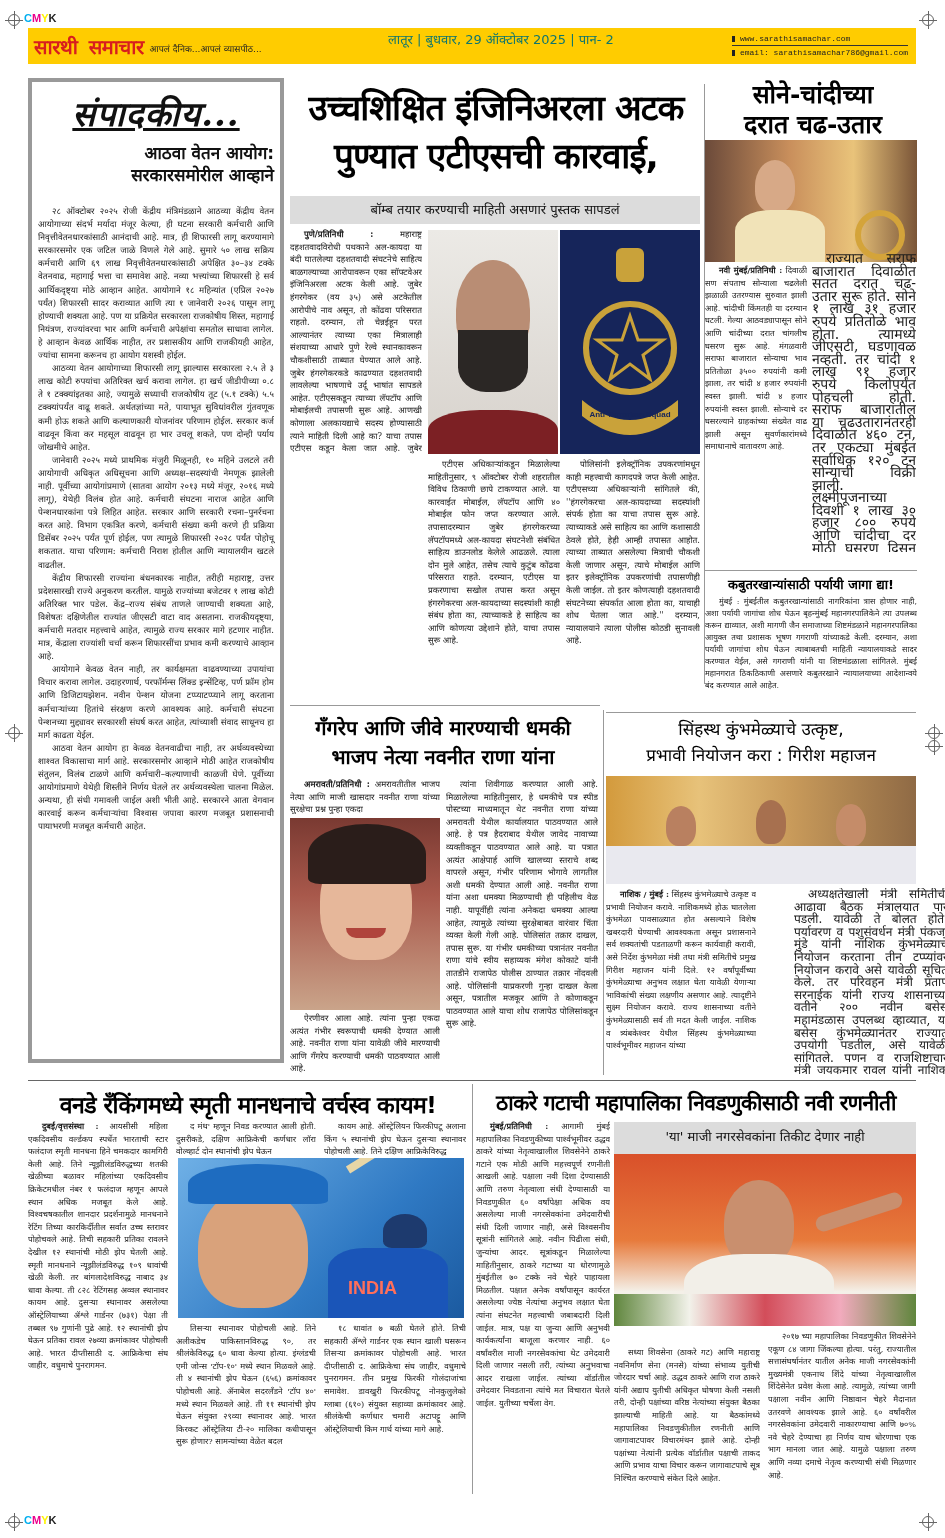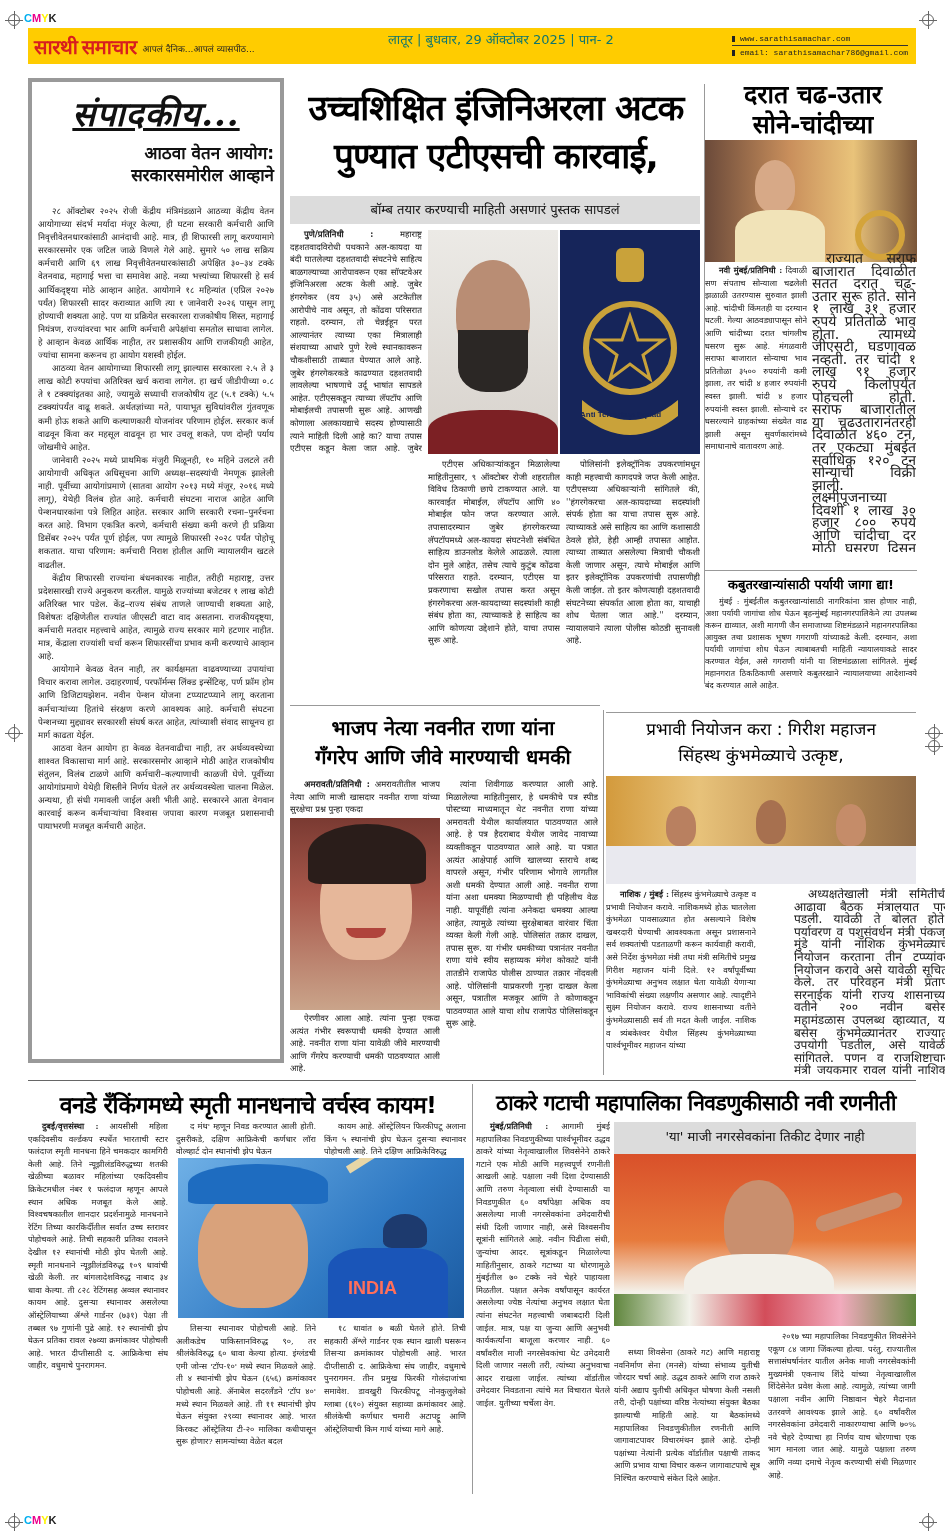--- a/index.html
+++ b/index.html
@@ -4,21 +4,21 @@
 <style>
 *{box-sizing:border-box;margin:0;padding:0}
 body{width:945px;height:1538px;background:#fff;font-family:"DejaVu Serif",serif;color:#111;position:relative;overflow:hidden}
 .abs{position:absolute}
 .reg{position:absolute;width:12px;height:12px;border:1px solid #666;border-radius:50%}
 .reg:before{content:"";position:absolute;left:5px;top:-4px;width:1px;height:18px;background:#666}
 .reg:after{content:"";position:absolute;top:5px;left:-4px;height:1px;width:18px;background:#666}
 .cmyk{font-family:"Liberation Sans",sans-serif;font-size:11px;font-weight:bold;letter-spacing:0}
 .cmyk .c{color:#00aeef}.cmyk .m{color:#ec008c}.cmyk .y{color:#fff200}.cmyk .k{color:#222}
 .masthead{left:28px;top:28px;width:888px;height:36px;background:#ffcc00;display:flex;align-items:center;padding:0 6px}
-.brand{font-family:Liberation Serif, serif;font-weight:bold;color:#d81e1e;font-size:20px;letter-spacing:-.5px}
+.brand{font-family:Liberation Mono, monospace;font-weight:bold;color:#d81e1e;font-size:20px;letter-spacing:-.5px}
 .tagline{font-family:"DejaVu Sans",sans-serif;font-size:9px;color:#222;margin-left:6px;margin-top:4px}
 .dateline{font-family:"DejaVu Sans",sans-serif;font-size:13px;color:#0f766e;position:absolute;left:360px;top:2px}
 .contact{position:absolute;right:8px;top:4px;font-family:Liberation Mono, monospace;font-size:8px;color:#222;line-height:13px}
 .contact div:first-child{border-bottom:1px solid #333}
 .contact span.b{display:inline-block;width:3px;height:6px;background:#222;margin-right:5px;vertical-align:middle}
 .editorial{left:28px;top:78px;width:256px;height:985px;border:4px solid #999;padding:4px 6px;background:#fff}
 .ed-logo{font-family:"DejaVu Serif",serif;font-style:italic;font-size:34px;font-weight:bold;text-align:center;text-decoration:underline;letter-spacing:1px;margin-top:4px}
 .ed-title{font-family:"DejaVu Sans",sans-serif;font-size:17px;text-align:right;line-height:22px;font-weight:bold;margin-top:6px}
 .body{font-size:8.4px;line-height:12.6px;text-align:justify;color:#1a1a1a}
 .body p{text-indent:14px}
@@ -83,33 +83,33 @@
   <div class="abs" style="left:30px;top:100px;width:70px;height:62px;background:#2b2725;border-radius:0 0 40% 40%"></div>
   <div class="abs" style="left:0;top:180px;width:130px;height:50px;background:#7c2024;border-radius:40% 40% 0 0"></div>
 </div>
 <div class="img" style="left:560px;top:230px;width:140px;height:224px;background:#16255a">
   <svg width="140" height="224">
     <circle cx="70" cy="118" r="44" fill="none" stroke="#c9a23a" stroke-width="6"></circle>
     <polygon points="70,86 78,110 103,110 83,125 90,149 70,134 50,149 57,125 37,110 62,110" fill="none" stroke="#c9a23a" stroke-width="3"></polygon>
     <rect x="56" y="18" width="28" height="34" rx="6" fill="#c9a23a"></rect>
     <path d="M22 170 Q70 210 118 170 L118 186 Q70 224 22 186 Z" fill="#c9a23a"></path>
   </svg>
-  <div class="abs" style="left:20px;top:180px;width:100px;font-family:'Liberation Sans',sans-serif;font-size:8px;color:#16255a;font-weight:bold">Anti Terrorism Squad</div>
+  <div class="abs" style="left:20px;top:180px;width:100px;text-align:center;font-family:'Liberation Sans',sans-serif;font-size:8px;color:#16255a;font-weight:bold">Anti Terrorism Squad</div>
 </div>
 <div class="abs body" style="left:428px;top:458px;width:132px;height:240px;overflow:hidden">
     <p>एटीएस अधिकाऱ्यांकडून मिळालेल्या माहितीनुसार, ९ ऑक्टोबर रोजी शहरातील विविध ठिकाणी छापे टाकण्यात आले. या कारवाईत मोबाईल, लॅपटॉप आणि ४० मोबाईल फोन जप्त करण्यात आले. तपासादरम्यान जुबेर हंगरगेकरच्या लॅपटॉपमध्ये अल-कायदा संघटनेशी संबंधित साहित्य डाउनलोड केलेले आढळले. त्याला दोन मुले आहेत, तसेच त्याचे कुटुंब कोंढवा परिसरात राहते. दरम्यान, एटीएस या प्रकरणाचा सखोल तपास करत असून हंगरगेकरचा अल-कायदाच्या सदस्यांशी काही संबंध होता का, त्याच्याकडे हे साहित्य का आणि कोणत्या उद्देशाने होते, याचा तपास सुरू आहे.</p>
   </div>
 <div class="abs body" style="left:566px;top:458px;width:134px;height:240px;overflow:hidden">
     <p>पोलिसांनी इलेक्ट्रॉनिक उपकरणांमधून काही महत्त्वाची कागदपत्रे जप्त केली आहेत. एटीएसच्या अधिकाऱ्यांनी सांगितले की, ''हंगरगेकरचा अल-कायदाच्या सदस्यांशी संपर्क होता का याचा तपास सुरू आहे. त्याच्याकडे असे साहित्य का आणि कशासाठी ठेवले होते, हेही आम्ही तपासत आहोत. त्याच्या ताब्यात असलेल्या मित्राची चौकशी केली जाणार असून, त्याचे मोबाईल आणि इतर इलेक्ट्रॉनिक उपकरणांची तपासणीही केली जाईल. तो इतर कोणत्याही दहशतवादी संघटनेच्या संपर्कात आला होता का, याचाही शोध घेतला जात आहे.'' दरम्यान, न्यायालयाने त्याला पोलीस कोठडी सुनावली आहे.</p>
   </div>
 
 <div class="vrule" style="left:704px;top:84px;height:600px"></div>
 <div class="abs hl-big" style="left:708px;top:80px;width:210px;font-size:25px;line-height:30px;font-weight:900">
+  <div>सोने-चांदीच्या</div>
   <div>दरात चढ-उतार</div>
-  <div>सोने-चांदीच्या</div>
 </div>
 <div class="img" style="left:705px;top:140px;width:212px;height:122px;background:linear-gradient(90deg,#6b4a3a,#c98f5c 40%,#e9c37a 70%,#7a5538)">
   <div class="photo-sil" style="left:50px;top:20px;width:40px;height:52px;background:#d7a987"></div>
   <div class="abs" style="left:30px;top:70px;width:90px;height:52px;background:#f1e3b8;border-radius:40% 40% 0 0"></div>
   <div class="abs" style="left:150px;top:70px;width:50px;height:50px;border-radius:50%;border:6px solid #d4a43a"></div>
 </div>
 <div class="abs body" style="left:705px;top:264px;width:102px;height:300px;overflow:hidden;font-size:8.2px">
     <p><b>नवी मुंबई/प्रतिनिधी :</b> <span>दिवाळी सण संपताच सोन्याला चढलेली झळाळी उतरण्यास सुरुवात झाली आहे. चांदीची किंमतही या दरम्यान घटली. गेल्या आठवड्यापासून सोने आणि चांदीच्या दरात चांगलीच घसरण सुरू आहे. मंगळवारी सराफा बाजारात सोन्याचा भाव प्रतितोळा ३५०० रुपयांनी कमी झाला, तर चांदी ४ हजार रुपयांनी स्वस्त झाली. चांदी ४ हजार रुपयांनी स्वस्त झाली. सोन्याचे दर घसरल्याने ग्राहकांच्या संख्येत वाढ झाली असून सुवर्णकारांमध्ये समाधानाचे वातावरण आहे.</span></p>
   </div>
 <div class="abs body" style="left:812px;top:252px;width:104px;height:300px;overflow:hidden;font-size:14px">
@@ -117,43 +117,43 @@
   </div>
 
 <div class="hrule" style="left:705px;top:570px;width:212px"></div>
 <div class="abs hl-big" style="left:705px;top:575px;width:212px;font-size:13px;font-weight:bold">कबुतरखान्यांसाठी पर्यायी जागा द्या!</div>
 <div class="abs body" style="left:705px;top:596px;width:212px;height:100px;overflow:hidden;font-size:8px;line-height:12px">
     <p>मुंबई : मुंबईतील कबुतरखान्यांसाठी नागरिकांना त्रास होणार नाही, अशा पर्यायी जागांचा शोध घेऊन बृहन्मुंबई महानगरपालिकेने त्या उपलब्ध करून द्याव्यात, अशी मागणी जैन समाजाच्या शिष्टमंडळाने महानगरपालिका आयुक्त तथा प्रशासक भूषण गगराणी यांच्याकडे केली. दरम्यान, अशा पर्यायी जागांचा शोध घेऊन त्याबाबतची माहिती न्यायालयाकडे सादर करण्यात येईल, असे गगराणी यांनी या शिष्टमंडळाला सांगितले. मुंबई महानगरात ठिकठिकाणी असणारे कबुतरखाने न्यायालयाच्या आदेशान्वये बंद करण्यात आले आहेत.</p>
   </div>
 
 <div class="hrule" style="left:290px;top:705px;width:310px"></div>
 <div class="abs hl-big" style="left:288px;top:714px;width:310px;font-size:20px;line-height:29px;font-weight:900">
+  <div>गँगरेप आणि जीवे मारण्याची धमकी</div>
   <div>भाजप नेत्या नवनीत राणा यांना</div>
-  <div>गँगरेप आणि जीवे मारण्याची धमकी</div>
 </div>
 <div class="abs body" style="left:290px;top:778px;width:150px;height:36px;overflow:hidden">
     <p><b>अमरावती/प्रतिनिधी :</b> <span>अमरावतीतील भाजप नेत्या आणि माजी खासदार नवनीत राणा यांच्या सुरक्षेचा प्रश्न पुन्हा एकदा</span></p>
   </div>
 <div class="img" style="left:290px;top:818px;width:150px;height:192px;background:linear-gradient(#7a3a32,#a8584b 40%,#caa48a)">
   <div class="photo-sil" style="left:30px;top:24px;width:92px;height:118px;background:#e6b79a"></div>
   <div class="abs" style="left:18px;top:6px;width:118px;height:60px;background:#2a1d1a;border-radius:50% 50% 10% 10%"></div>
   <div class="abs" style="left:56px;top:110px;width:40px;height:10px;background:#b0443c;border-radius:0 0 20px 20px"></div>
 </div>
 <div class="abs body" style="left:290px;top:1012px;width:150px;height:62px;overflow:hidden">
     <p>ऐरणीवर आला आहे. त्यांना पुन्हा एकदा अत्यंत गंभीर स्वरूपाची धमकी देण्यात आली आहे. नवनीत राणा यांना यावेळी जीवे मारण्याची आणि गँगरेप करण्याची धमकी पाठवण्यात आली आहे.</p>
   </div>
 <div class="abs body" style="left:446px;top:778px;width:152px;height:296px;overflow:hidden">
     <p>त्यांना शिवीगाळ करण्यात आली आहे. मिळालेल्या माहितीनुसार, हे धमकीचे पत्र स्पीड पोस्टच्या माध्यमातून थेट नवनीत राणा यांच्या अमरावती येथील कार्यालयात पाठवण्यात आले आहे. हे पत्र हैदराबाद येथील जावेद नावाच्या व्यक्तीकडून पाठवण्यात आले आहे. या पत्रात अत्यंत आक्षेपार्ह आणि खालच्या स्तराचे शब्द वापरले असून, गंभीर परिणाम भोगावे लागतील अशी धमकी देण्यात आली आहे. नवनीत राणा यांना अशा धमक्या मिळण्याची ही पहिलीच वेळ नाही. यापूर्वीही त्यांना अनेकदा धमक्या आल्या आहेत, त्यामुळे त्यांच्या सुरक्षेबाबत वारंवार चिंता व्यक्त केली गेली आहे. पोलिसांत तक्रार दाखल, तपास सुरू. या गंभीर धमकीच्या पत्रानंतर नवनीत राणा यांचे स्वीय सहाय्यक मंगेश कोकाटे यांनी तातडीने राजापेठ पोलीस ठाण्यात तक्रार नोंदवली आहे. पोलिसांनी याप्रकरणी गुन्हा दाखल केला असून, पत्रातील मजकूर आणि ते कोणाकडून पाठवण्यात आले याचा शोध राजापेठ पोलिसांकडून सुरू आहे.</p>
   </div>
 
 <div class="vrule" style="left:603px;top:710px;height:365px"></div>
 <div class="hrule" style="left:606px;top:712px;width:310px"></div>
 <div class="abs hl-big" style="left:606px;top:716px;width:310px;font-size:17px;line-height:26px;font-weight:normal">
+  <div>सिंहस्थ कुंभमेळ्याचे उत्कृष्ट,</div>
   <div>प्रभावी नियोजन करा : गिरीश महाजन</div>
-  <div>सिंहस्थ कुंभमेळ्याचे उत्कृष्ट,</div>
 </div>
 <div class="img" style="left:606px;top:776px;width:310px;height:108px;background:linear-gradient(90deg,#d39a3c,#e7c27a 30%,#c89a5a 60%,#8f6a45)">
   <div class="abs" style="left:0;top:70px;width:310px;height:38px;background:#e9e9ef"></div>
   <div class="photo-sil" style="left:60px;top:30px;width:30px;height:40px;background:#b98060"></div>
   <div class="photo-sil" style="left:150px;top:24px;width:30px;height:44px;background:#a7704f"></div>
   <div class="photo-sil" style="left:230px;top:28px;width:30px;height:42px;background:#c58c69"></div>
 </div>
 <div class="abs body" style="left:606px;top:888px;width:150px;height:186px;overflow:hidden;font-size:8.2px">
     <p><b>नाशिक / मुंबई :</b> <span>सिंहस्थ कुंभमेळ्याचे उत्कृष्ट व प्रभावी नियोजन करावे. नाशिकमध्ये होऊ घातलेला कुंभमेळा पावसाळ्यात होत असल्याने विशेष खबरदारी घेण्याची आवश्यकता असून प्रशासनाने सर्व शक्यतांची पडताळणी करून कार्यवाही करावी, असे निर्देश कुंभमेळा मंत्री तथा मंत्री समितीचे प्रमुख गिरीश महाजन यांनी दिले. १२ वर्षांपूर्वीच्या कुंभमेळ्याचा अनुभव लक्षात घेता यावेळी येणाऱ्या भाविकांची संख्या लक्षणीय असणार आहे. त्यादृष्टीने सुक्ष्म नियोजन करावे. राज्य शासनाच्या वतीने कुंभमेळ्यासाठी सर्व ती मदत केली जाईल. नाशिक व त्र्यंबकेश्वर येथील सिंहस्थ कुंभमेळ्याच्या पार्श्वभूमीवर महाजन यांच्या</span></p>
   </div>

